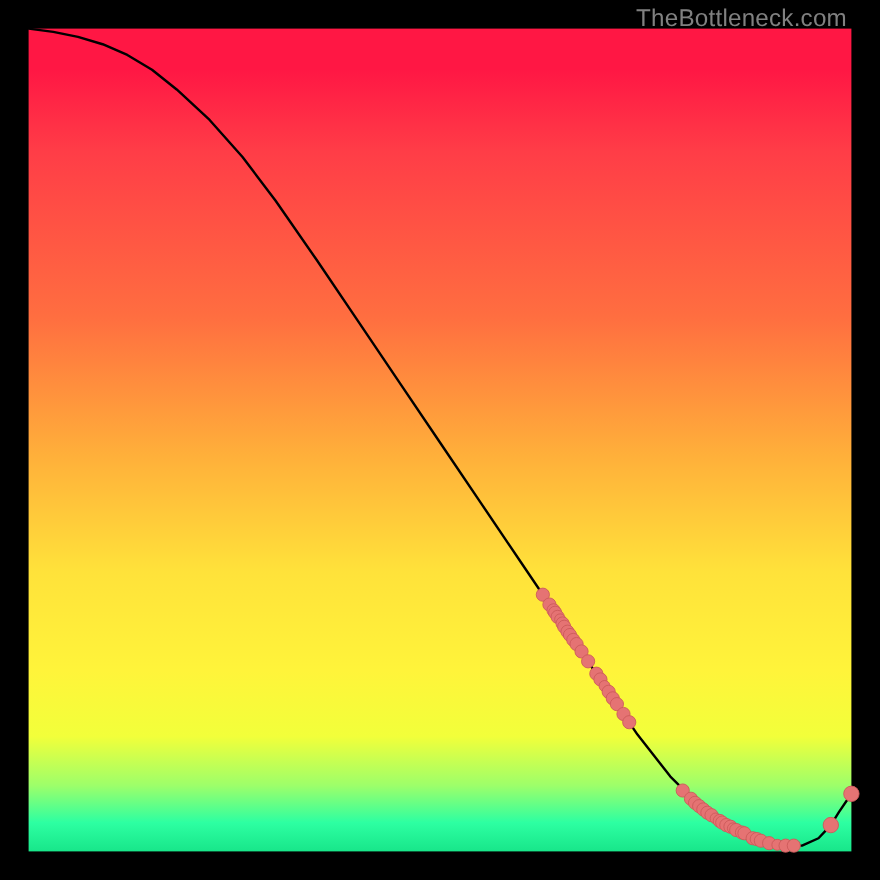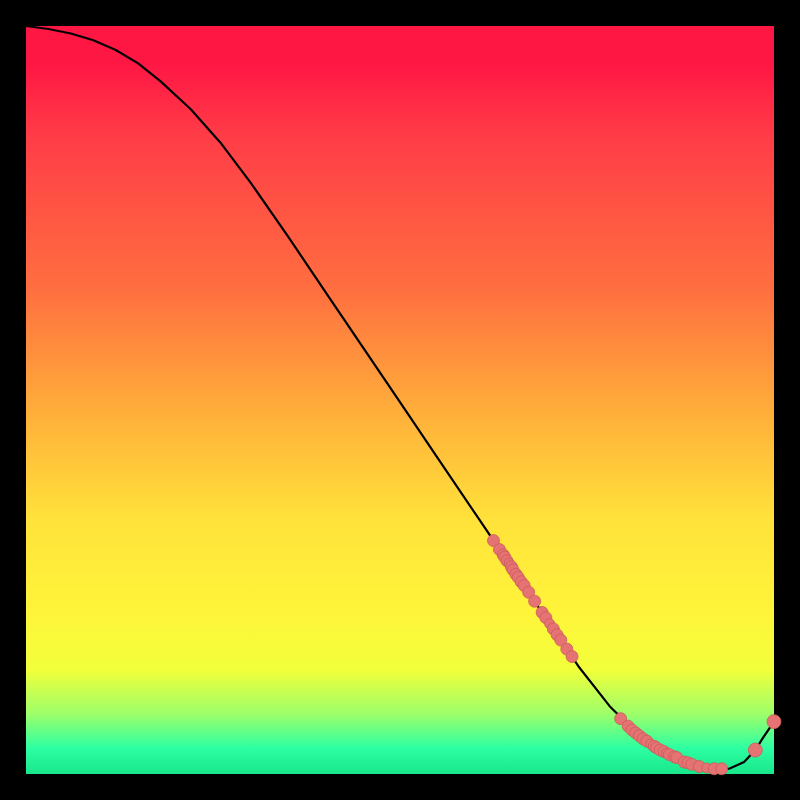--- a/index.html
+++ b/index.html
@@ -70,20 +70,21 @@
     fill: #e57373;
     stroke: #cc5a5a;
     stroke-width: 0.8;
   }
 </style>
 </head>
 <body>
 
 <div class="frame">
   <div class="plot-area"></div>
+  <div class="watermark">TheBottleneck.com</div>
   <svg class="overlay" viewBox="0 0 748 748">
     <path class="curve" d="M0.00 0.00 L22.44 2.99 L44.88 7.48 L67.32 14.21 L89.76 23.94 L112.20 37.40 L134.64 55.35 L164.56 83.03 L194.48 116.69 L224.40 156.33 L261.80 210.19 L299.20 265.54 L336.60 320.89 L374.00 376.24 L411.40 431.60 L448.80 486.95 L486.20 542.30 L523.60 597.65 L553.52 641.78 L583.44 679.93 L613.36 709.85 L635.80 725.56 L658.24 736.03 L673.20 740.52 L688.16 742.76 L703.12 742.76 L718.08 736.03 L729.30 724.06 L736.78 712.10 L748.00 695.64"></path>
     <g>
         <circle class="dot" cx="467.50" cy="514.62" r="6"></circle>
         <circle class="dot" cx="473.48" cy="523.60" r="6"></circle>
         <circle class="dot" cx="477.22" cy="528.84" r="6"></circle>
         <circle class="dot" cx="478.72" cy="531.08" r="6"></circle>
         <circle class="dot" cx="480.96" cy="534.82" r="6"></circle>
         <circle class="dot" cx="483.21" cy="537.06" r="5"></circle>
         <circle class="dot" cx="485.45" cy="540.80" r="6"></circle>

